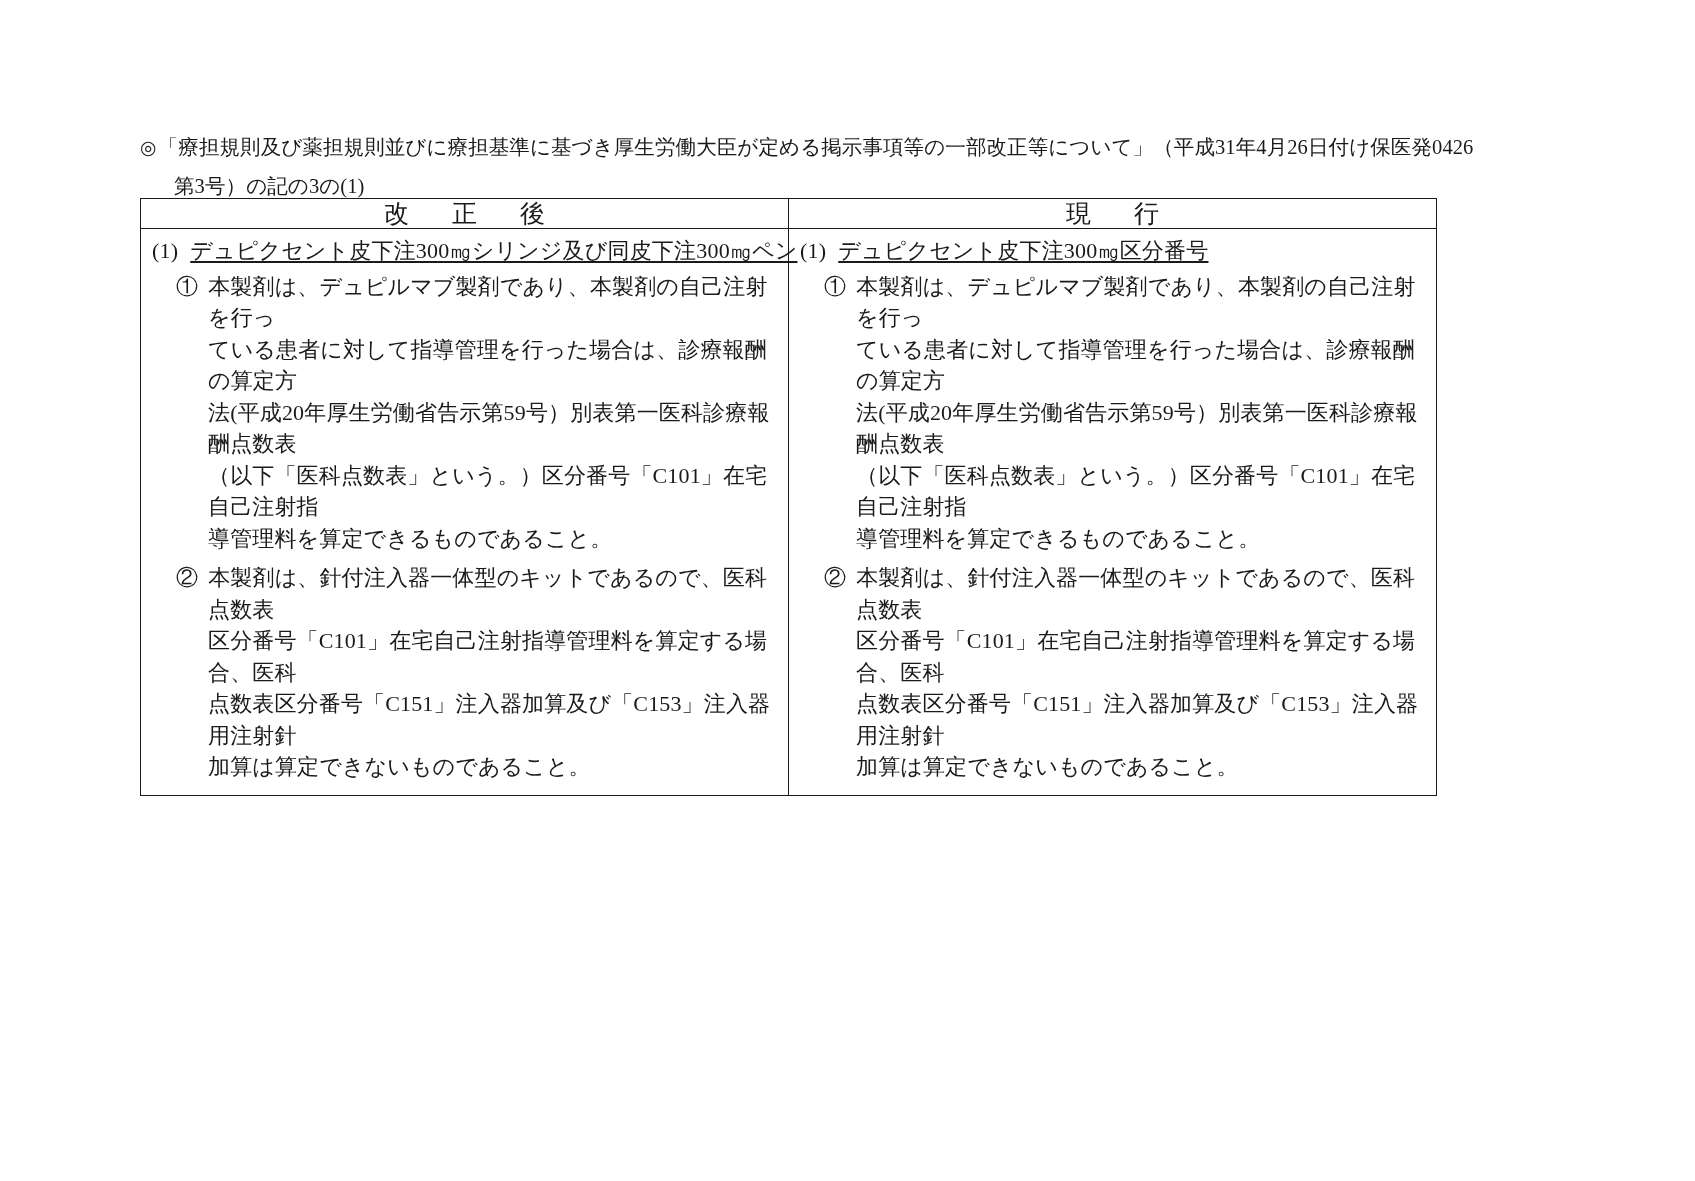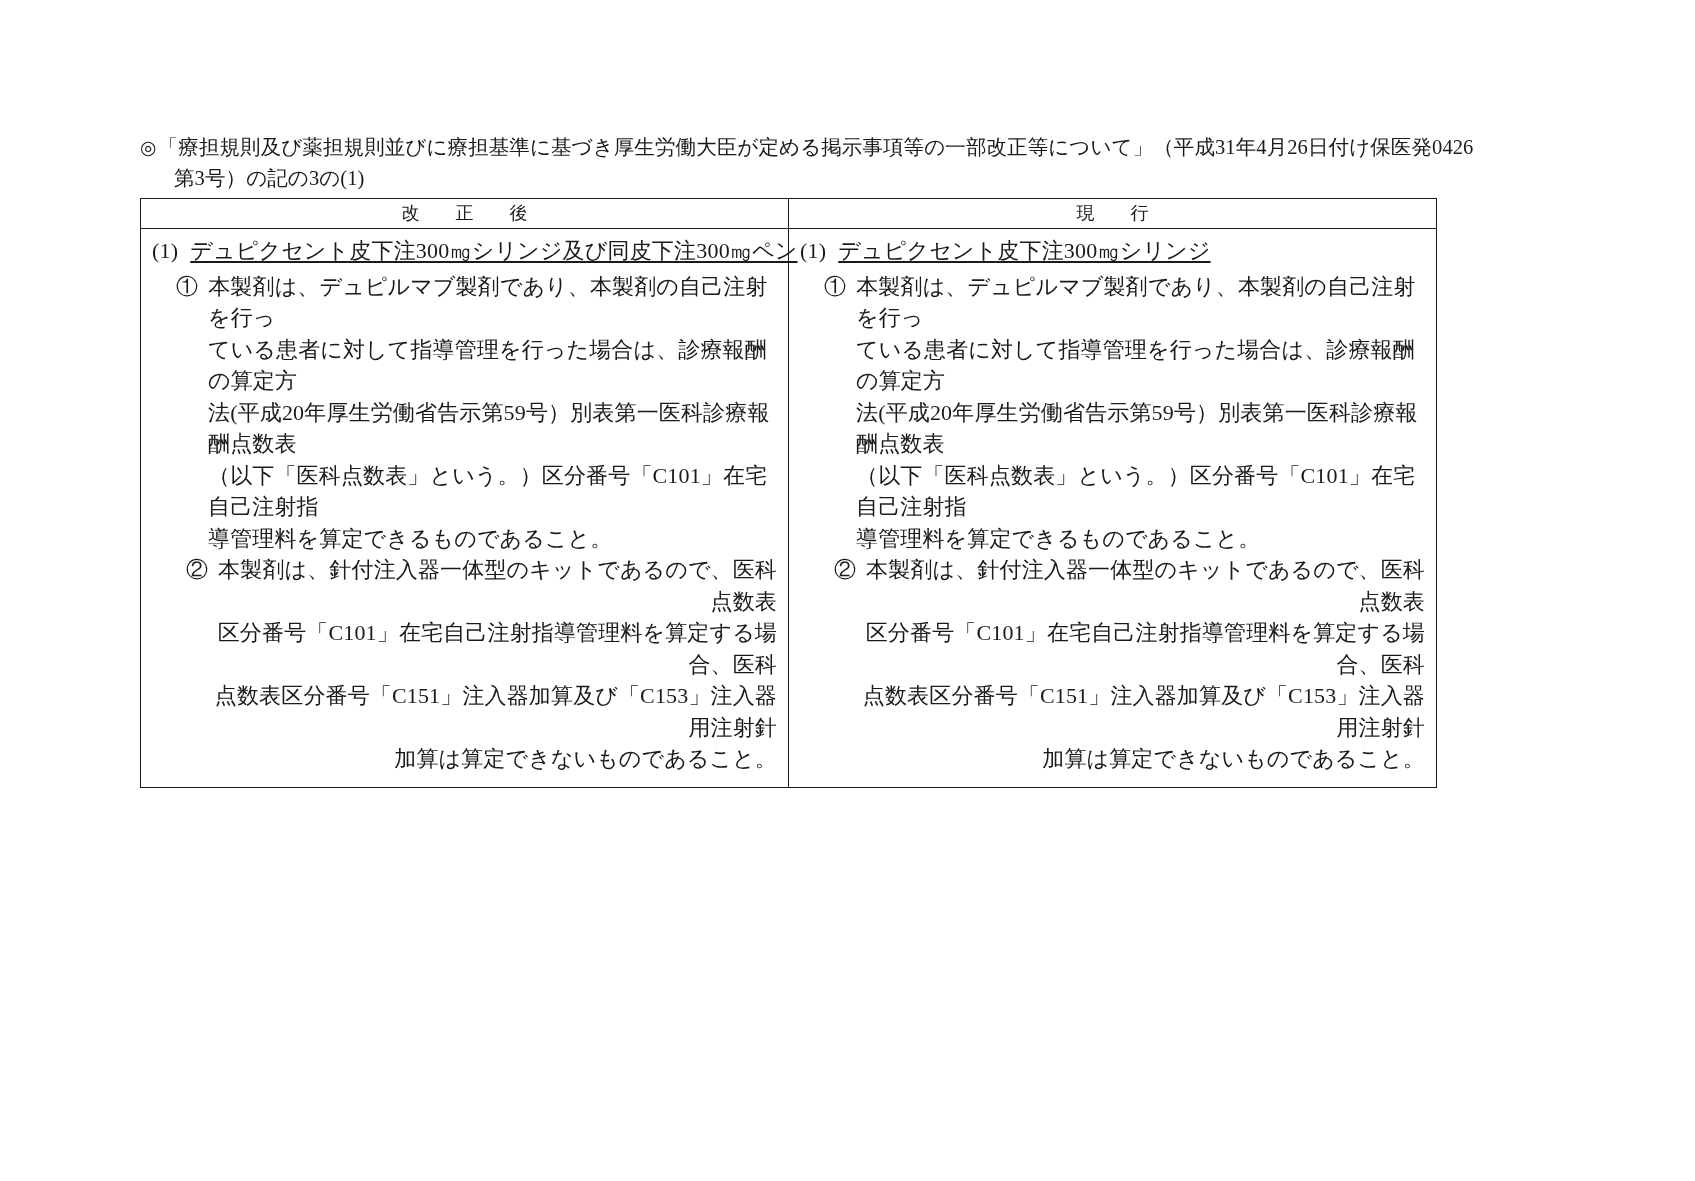--- a/index.html
+++ b/index.html
@@ -30,20 +30,21 @@
     width: 1420px;
   }
   .heading-line {
     font-size: 20.5px;
     line-height: 30px;
     letter-spacing: 0.1px;
     white-space: nowrap;
   }
   .heading-line.second {
     padding-left: 34px;
+    margin-top: 8px;
   }
   .marker {
     font-size: 19px;
     margin-right: 1px;
   }
   
   .cmp-table {
     position: absolute;
     left: 140px;
     top: 198px;
@@ -55,21 +56,21 @@
   .cmp-table col.right { width: 648px; }
   .cmp-table th,
   .cmp-table td {
     border: 1.3px solid #1a1a1a;
     vertical-align: top;
     padding: 0;
   }
   .cmp-table th {
     font-weight: normal;
     text-align: center;
-    font-size: 18px;
+    font-size: 25px;
     height: 29px;
     line-height: 29px;
     margin-left: 7px;
   }
   .col-title {
     display: inline-block;
     letter-spacing: 9px;
     padding-left: 9px;
   }
   .cell-body {
@@ -96,22 +97,21 @@
     text-indent: -32px;
     letter-spacing: 0.2px;
   }
   .item .circ {
     margin-right: 10px;
   }
   .item .txt {
     letter-spacing: 0.15px;
   }
   .item + .item {
-    margin-top: 0;
-    text-align: right;
+    margin-top: 8px;
   }
 </style>
 </head>
 <body>
 
 <div class="page">
 
   <div class="heading">
     <div class="heading-line">
       <span class="marker">◎</span><span>「療担規則及び薬担規則並びに療担基準に基づき厚生労働大臣が定める掲示事項等の一部改正等について」（平成31年4月26日付け保医発0426</span>
@@ -157,21 +157,21 @@
               <span class="txt">区分番号「C101」在宅自己注射指導管理料を算定する場合、医科</span><br>
               <span class="txt">点数表区分番号「C151」注入器加算及び「C153」注入器用注射針</span><br>
               <span class="txt">加算は算定できないものであること。</span>
             </div>
           </div>
         </td>
 
         <td>
           <div class="cell-body">
             <div class="p-head">
-              <span class="num">(1)</span><span class="u">デュピクセント皮下注300㎎シリンジ</span>
+              <span class="num">(1)</span><span class="u">デュピクセント皮下注300㎎区分番号</span>
             </div>
 
             <div class="item">
               <span class="circ">①</span><span class="txt">本製剤は、デュピルマブ製剤であり、本製剤の自己注射を行っ</span><br>
               <span class="txt">ている患者に対して指導管理を行った場合は、診療報酬の算定方</span><br>
               <span class="txt">法(平成20年厚生労働省告示第59号）別表第一医科診療報酬点数表</span><br>
               <span class="txt">（以下「医科点数表」という。）区分番号「C101」在宅自己注射指</span><br>
               <span class="txt">導管理料を算定できるものであること。</span>
             </div>
 

